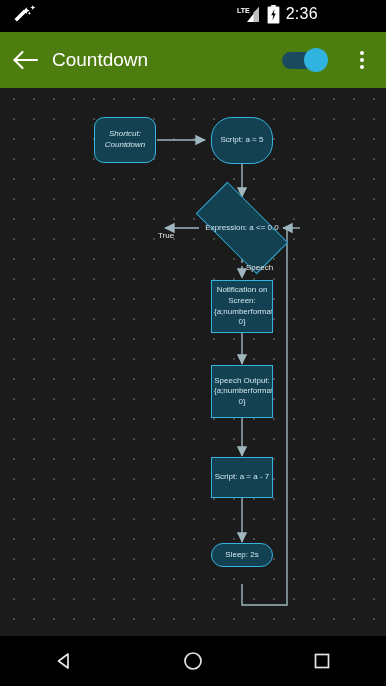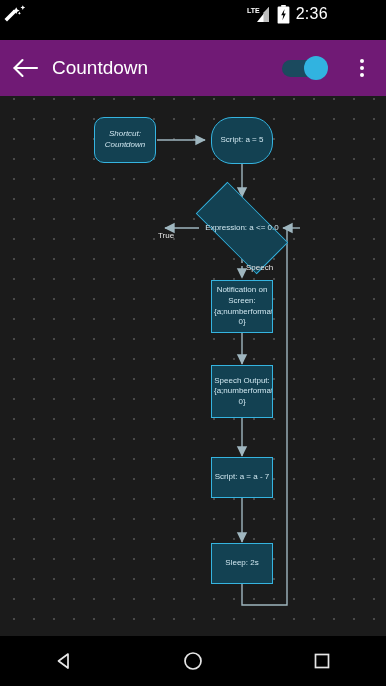--- a/index.html
+++ b/index.html
@@ -8,36 +8,36 @@
     background:#000;
     font-family:"Liberation Sans", sans-serif;
     overflow:hidden;
   }
   .phone { position:relative; width:386px; height:686px; background:#000; }
 
   
   .statusbar {
     position:absolute; top:0; left:0; width:332px; height:28px;
     background:#000; display:flex; align-items:center;
-    padding:0 4px; z-index:30;
+    padding:0 14px; z-index:30;
   }
   .sb-left { display:flex; align-items:center; gap:6px; flex:1; }
   .sb-right { display:flex; align-items:center; gap:6px; }
   .wand-icon { width:26px; height:20px; display:block; }
   .sb-time {
     color:#fff; font-size:16px; letter-spacing:.3px;
     font-family:"Liberation Sans", sans-serif;
   }
   .lte-icon { width:24px; height:18px; display:block; }
   .batt-icon { width:13px; height:19px; display:block; }
 
   
   .appbar {
-    position:absolute; top:40px; left:0; width:386px; height:56px;
-    background:#701a75; display:flex; align-items:center; z-index:20;
+    position:absolute; top:32px; left:0; width:386px; height:56px;
+    background:#4d7c0f; display:flex; align-items:center; z-index:20;
   }
   .back-btn { width:52px; height:56px; display:flex; align-items:center; justify-content:center; }
   .back-icon { width:26px; height:22px; display:block; }
   .appbar-title {
     color:#fff; font-size:19px; flex:1;
     white-space:nowrap; overflow:hidden;
   }
   .switch {
     position:relative; width:46px; height:26px;
     margin-right:16px; flex:0 0 auto;
@@ -210,21 +210,21 @@
     </div>
 
     <div class="node" style="left:211px; top:281px; width:62px; height:53px;">
       <span>Speech Output: {a;numberformat, 0}</span>
     </div>
 
     <div class="node" style="left:211px; top:373px; width:62px; height:41px;">
       <span>Script: a = a - 7</span>
     </div>
 
-    <div class="node" style="left:211px; top:459px; width:62px; height:41px;">
+    <div class="node" style="left:211px; top:459px; width:62px; height:24px;border-radius:16px;">
       <span>Sleep: 2s</span>
     </div>
 
     <div class="edge-label" style="left:158px; top:147px;">True</div>
     <div class="edge-label" style="left:246px; top:179px;">Speech</div>
   </div>
 
   <div class="navbar">
     <div class="nav-btn">
       <svg width="20" height="20" viewBox="0 0 20 20">

